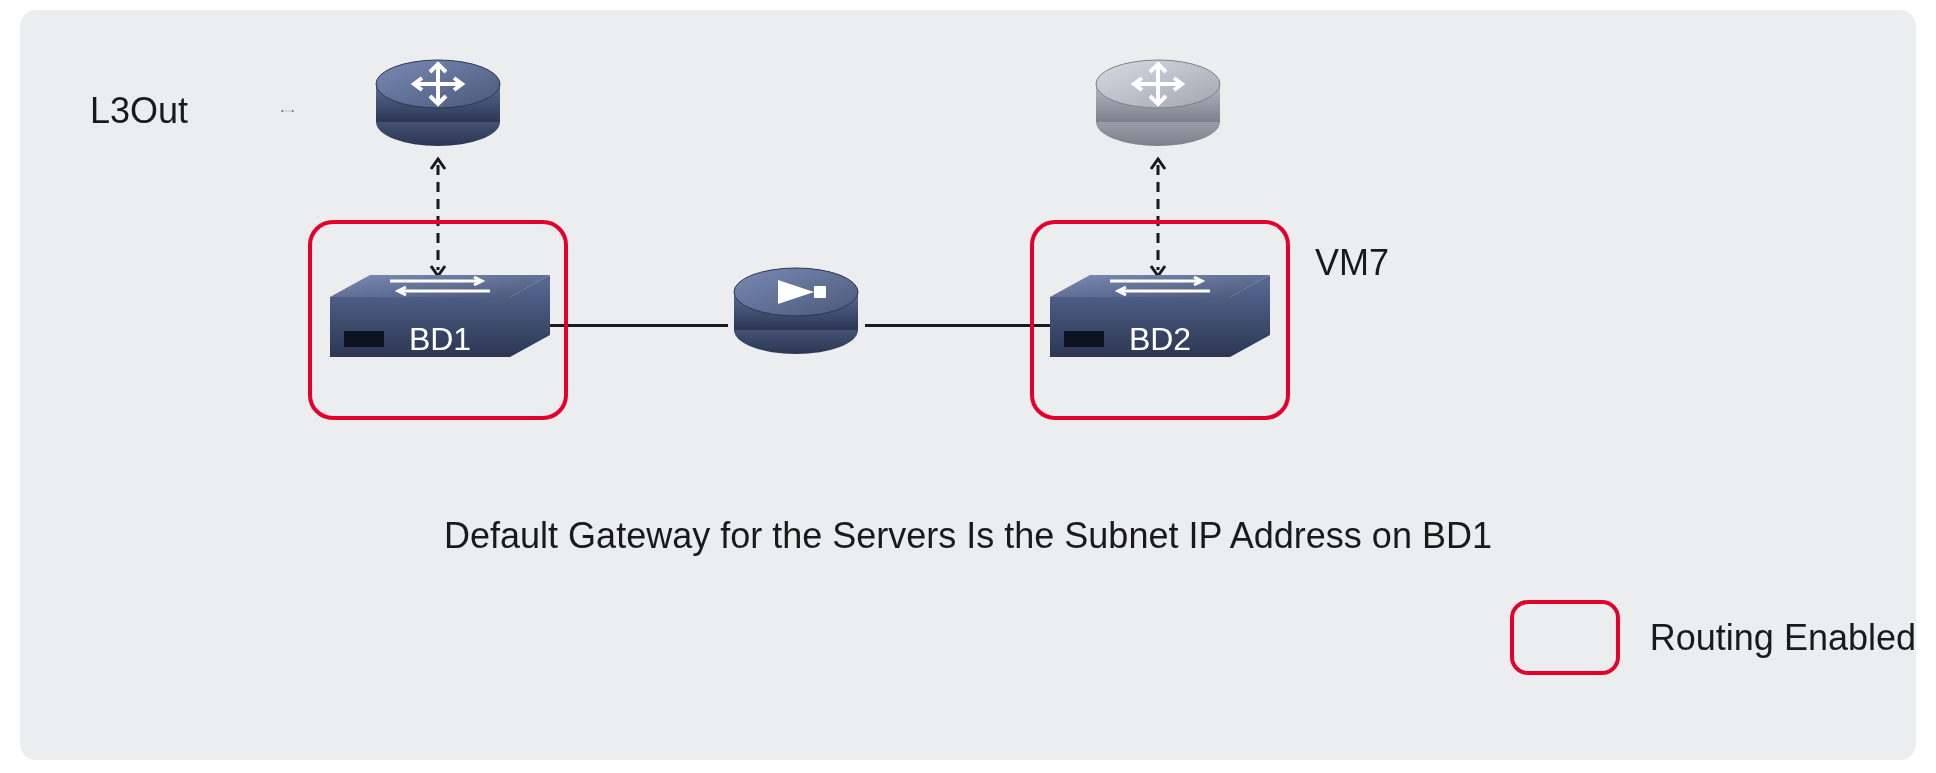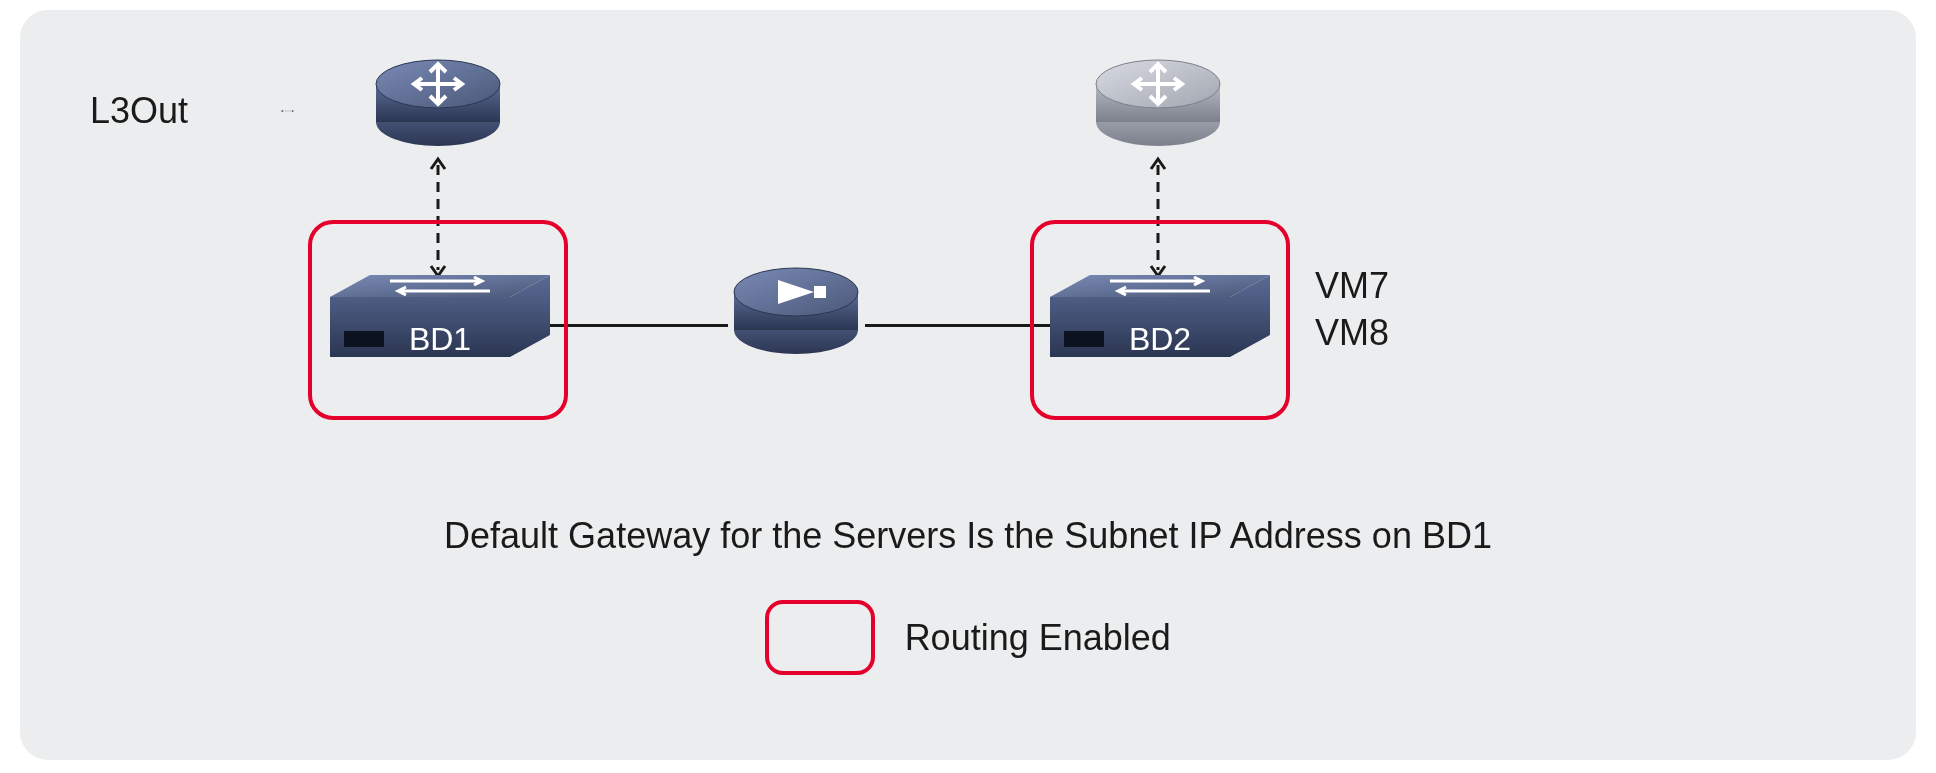--- a/index.html
+++ b/index.html
@@ -10,21 +10,21 @@
       height: 773px;
       position: relative;
     }
     .canvas {
       position: absolute;
       left: 20px;
       top: 10px;
       width: 1896px;
       height: 750px;
       background: #ecedee;
-      border-radius: 28px;
+      border-radius: 16px;
     }
     .l3out-label {
       position: absolute;
       left: 70px;
       top: 80px;
       font-size: 36px;
       color: #1a1a1a;
     }
     .l3out-arrow {
       position: absolute;
@@ -121,37 +121,36 @@
       border-radius: 25px;
     }
     .vm-block {
       position: absolute;
       left: 1295px;
       top: 230px;
       font-size: 36px;
       color: #1a1a1a;
       text-align: left;
       line-height: 1.3;
-      margin-top: 23px;
     }
     .caption {
       position: absolute;
       left: 0;
       right: 0;
       top: 505px;
       text-align: center;
       font-size: 36px;
       color: #1a1a1a;
     }
     .legend {
       position: absolute;
       left: 0;
       right: 0;
       top: 590px;
-      text-align: center;
+      text-align: right;
     }
     .legend-box {
       display: inline-block;
       width: 110px;
       height: 75px;
       border: 4px solid #e4002b;
       border-radius: 18px;
       vertical-align: middle;
     }
     .legend-text {
@@ -287,21 +286,20 @@
       <path d="M70,16 L160,16 M76,12 L68,16 L76,20"></path>
     </g>
     <text x="110" y="75" class="bd-label" text-anchor="middle">BD2</text>
   </svg>
 
   <div class="red-box-left"></div>
   <div class="red-box-right"></div>
 
   <div class="vm-block">
     <div>VM7</div>
-    <div>VM8</div>
   </div>
 
   <div class="caption">Default Gateway for the Servers Is the Subnet IP Address on BD1</div>
 
   <div class="legend">
     <span class="legend-box"></span>
     <span class="legend-text">Routing Enabled</span>
   </div>
 
 </div>

